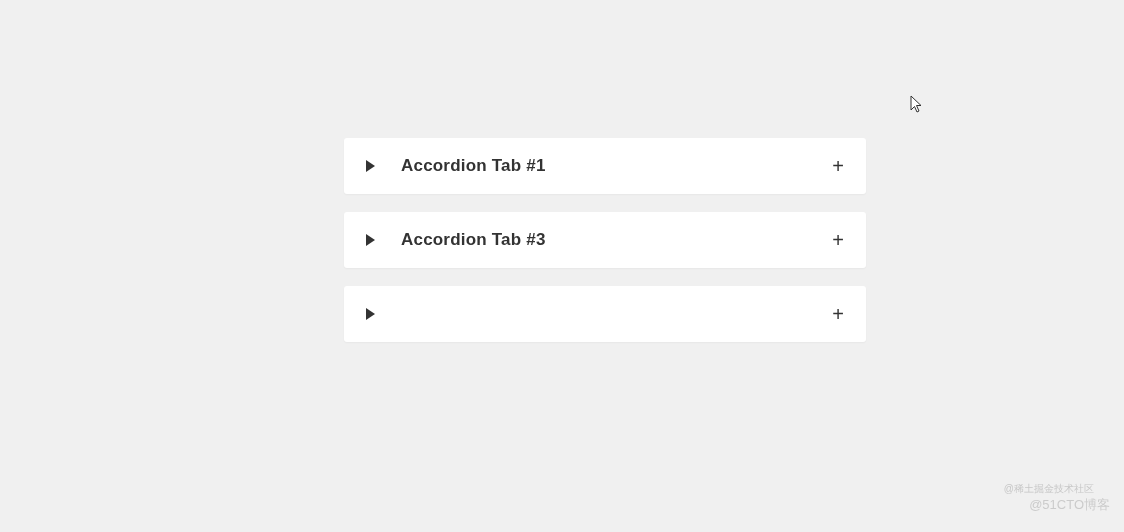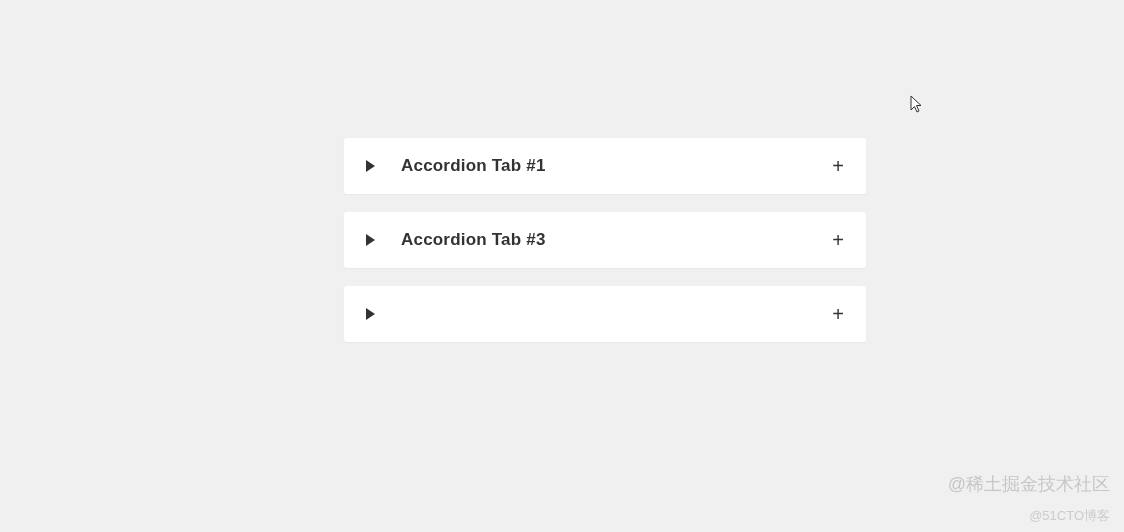--- a/index.html
+++ b/index.html
@@ -57,30 +57,30 @@
       line-height: 1;
     }
     .cursor {
       position: absolute;
       left: 910px;
       top: 95px;
       pointer-events: none;
     }
     .watermark-1 {
       position: absolute;
-      right: 14px;
+      right: 30px;
       bottom: 36px;
-      font-size: 18px;
+      font-size: 10px;
       color: rgba(120,120,120,0.35);
       margin-top: 34px;
     }
     .watermark-2 {
       position: absolute;
       right: 14px;
-      bottom: 7px;
+      bottom: 18px;
       font-size: 13px;
       color: rgba(120,120,120,0.3);
     }
   </style>
 </head>
 <body>
 
 <div class="accordion-container">
   <div class="accordion-item">
     <div class="accordion-left">

